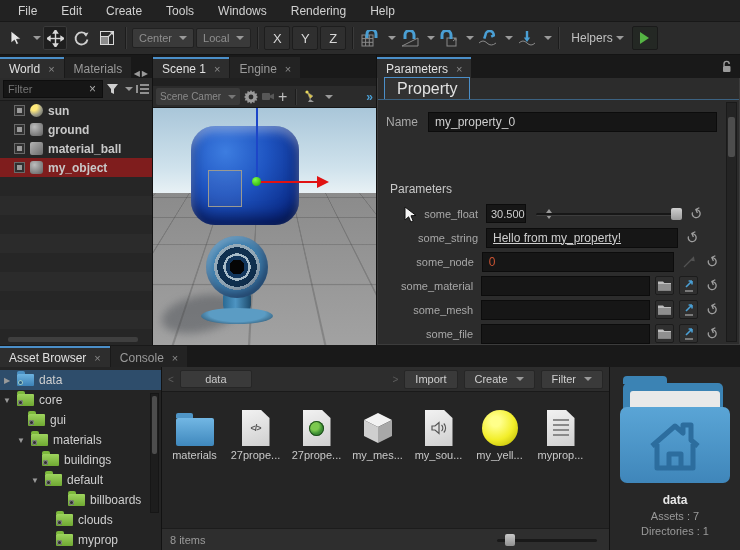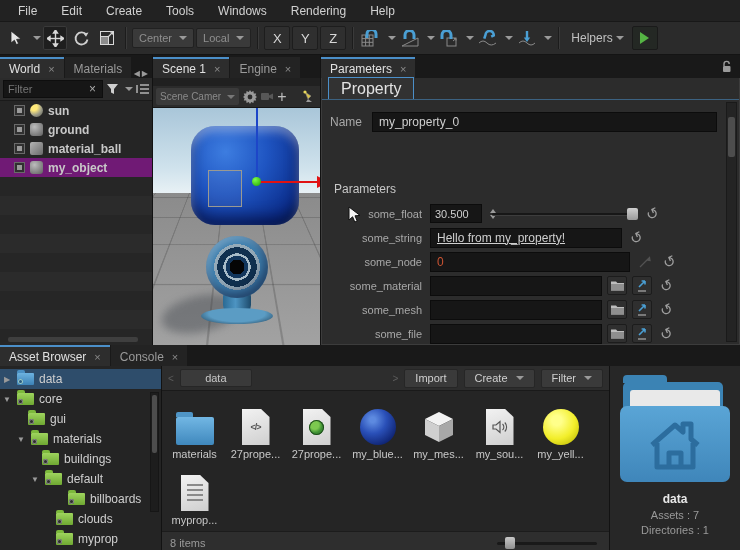--- a/index.html
+++ b/index.html
@@ -33,31 +33,31 @@
   
   .main { position:absolute; top:55px; left:0; width:740px; height:290px; display:flex; }
 
   
   .lpanel { width:153px; background:#252525; border-right:1px solid #121212; display:flex; flex-direction:column; }
   .filterrow { height:23px; display:flex; align-items:center; background:#2b2b2b; border-bottom:1px solid #1a1a1a; padding:2px 3px; gap:3px; }
   .filterbox { flex:1; height:18px; background:#161616; border:1px solid #0e0e0e; color:#777; font-size:11px; display:flex; align-items:center; padding:0 4px; }
   .filterbox input { flex:1; background:transparent; border:none; outline:none; color:#ccc; font-size:11px; width:60px; font-family:"Liberation Sans",sans-serif; }
   .fclear { color:#aaa; font-size:12px; padding:0 2px; }
   .treerow { height:19px; display:flex; align-items:center; gap:5px; padding-left:14px; color:#c8c8c8; font-size:12px;font-weight:bold; }
-  .treerow.sel { background:#701a75; }
+  .treerow.sel { background:#7f1d1d; }
   .chk { width:11px; height:11px; background:#303030; border:1px solid #6a6a6a; display:flex; align-items:center; justify-content:center; }
   .chk::after { content:""; width:5px; height:5px; background:#9a9a9a; }
   .nicon { width:13px; height:13px; border-radius:3px; background:radial-gradient(circle at 35% 30%, #bdbdbd, #5e5e5e); }
   .nicon.sun { background:radial-gradient(circle at 30% 25%, #ffe97a 0 25%, #9a9a8a 60%, #565646); border-radius:50%; }
   .nicon.box { border-radius:2px; background:linear-gradient(135deg,#b5b5b5,#6a6a6a); }
   .lempty { flex:1; background:repeating-linear-gradient(180deg,#262626 0 19px,#2b2b2b 19px 38px); position:relative; }
   .hscroll { position:absolute; bottom:3px; left:8px; width:130px; height:5px; background:#3f3f3f; border-radius:2px; }
 
   
-  .vpanel { width:168px; background:#202020; border-right:1px solid #121212; display:flex; flex-direction:column;justify-content:space-between; }
+  .vpanel { width:224px; background:#202020; border-right:1px solid #121212; display:flex; flex-direction:column;justify-content:space-between; }
   .scenebar { height:22px; background:#2b2b2b; border-bottom:1px solid #161616; display:flex; align-items:center; padding:0 3px; gap:4px;margin-top:8px; }
   .camsel { width:84px; height:17px; background:#3a3a3a; color:#8a8a8a; font-size:10px; display:flex; align-items:center; padding:0 4px; gap:3px; border-radius:2px; }
   .sicon { color:#9a9a9a; font-size:12px; display:flex; align-items:center; }
   .viewport { position:relative; flex:1; overflow:hidden; }
   .sky { position:absolute; left:0; top:0; right:0; height:36%; background:linear-gradient(180deg,#a9c6d9 0%, #cfe2ec 70%, #e8f1f5 100%); }
   .floor { position:absolute; left:0; top:36%; right:0; bottom:0; background:linear-gradient(180deg,#8b8b8b,#a2a2a2); }
   .gridplane { position:absolute; left:-60%; top:36%; width:220%; height:520px;
     background-image:repeating-linear-gradient(0deg, rgba(60,60,60,.28) 0 1px, transparent 1px 34px), repeating-linear-gradient(90deg, rgba(60,60,60,.28) 0 1px, transparent 1px 34px);
     transform:perspective(230px) rotateX(62deg); transform-origin:50% 0; }
   .shadow1 { position:absolute; left:8px; top:188px; width:78px; height:36px; background:rgba(40,45,55,.35); border-radius:50%; transform:rotate(-12deg); filter:blur(4px); }
@@ -80,21 +80,21 @@
   .proptab { position:absolute; left:6px; top:-1px; height:22px; padding:0 12px; background:#323232; border:1px solid #4b8fc9; border-bottom:none; display:flex; align-items:center; color:#e2e2e2; font-size:16px; z-index:2; }
   .propline { position:absolute; left:0; right:0; top:21px; height:1px; background:#4b8fc9; opacity:.55; }
   .namerow { position:absolute; left:8px; top:34px; right:22px; display:flex; align-items:center; gap:10px; }
   .namerow .lbl { color:#a8a8a8; font-size:12px; }
   .tinput { background:#161616; border:1px solid #0c0c0c; color:#cfcfcf; font-size:12px; height:20px; padding:0 6px; font-family:"Liberation Sans",sans-serif; }
   .namerow .tinput { flex:1; }
   .sectionhdr { position:absolute; left:12px; top:104px; color:#c8c8c8; font-size:12px; }
   .params { position:absolute; left:0; top:124px; right:20px; }
   .prow { height:23px; display:flex; align-items:center; margin-bottom:1px; }
   .prow .plabel { width:108px; text-align:right; color:#a8a8a8; font-size:11px; padding-right:8px; white-space:nowrap; }
-  .spinner { width:52px; height:19px; display:flex; background:#161616; border:1px solid #0c0c0c; align-items:center;gap:18px; }
+  .spinner { width:40px; height:19px; display:flex; background:#161616; border:1px solid #0c0c0c; align-items:center;gap:18px; }
   .spinner input { width:40px; background:transparent; border:none; outline:none; color:#cfcfcf; font-size:11px; padding-left:4px; font-family:"Liberation Sans",sans-serif; }
   .spinud { display:flex; flex-direction:column; gap:2px; margin-left:1px; }
   .up { width:0;height:0;border-left:3px solid transparent;border-right:3px solid transparent;border-bottom:4px solid #9a9a9a; }
   .dn { width:0;height:0;border-left:3px solid transparent;border-right:3px solid transparent;border-top:4px solid #9a9a9a; }
   .slider { position:relative; width:146px; height:14px; margin-left:10px; }
   .slider .track { position:absolute; left:0; right:0; top:6px; height:3px; background:#171717; border-bottom:1px solid #3d3d3d; border-radius:2px; }
   .slider .thumb { position:absolute; right:0; top:1px; width:11px; height:12px; background:linear-gradient(180deg,#cfcfcf,#9a9a9a); border-radius:2px; }
   .reseticon { color:#9f9f9f; font-size:15px; margin-left:8px; line-height:1; transform:rotate(-25deg); }
   .sqbtn { width:20px; height:19px; background:#2f2f2f; border:1px solid #1c1c1c; border-radius:2px; display:flex; align-items:center; justify-content:center; margin-left:5px; }
   .orange { color:#cb5433 !important; }
@@ -615,24 +615,20 @@
               </span>
               <span class="aname">27prope...</span>
             </div>
           <div class="aitem">
               <span class="doc">
                 <span class="globe"></span>
               </span>
               <span class="aname">27prope...</span>
             </div>
           <div class="aitem">
-              <span class="sphere blue"></span>
-              <span class="aname">my_blue...</span>
-            </div>
-          <div class="aitem">
               <span>
                 <svg width="36" height="36" viewBox="0 0 36 36">
                   <path d="M18 3 L32 10 L18 17 L4 10 Z" fill="#f2f2f2"></path>
                   <path d="M4 10 L18 17 V33 L4 26 Z" fill="#cfcfcf"></path>
                   <path d="M32 10 L18 17 V33 L32 26 Z" fill="#a8a8a8"></path>
                 </svg>
               </span>
               <span class="aname">my_mes...</span>
             </div>
           <div class="aitem">

